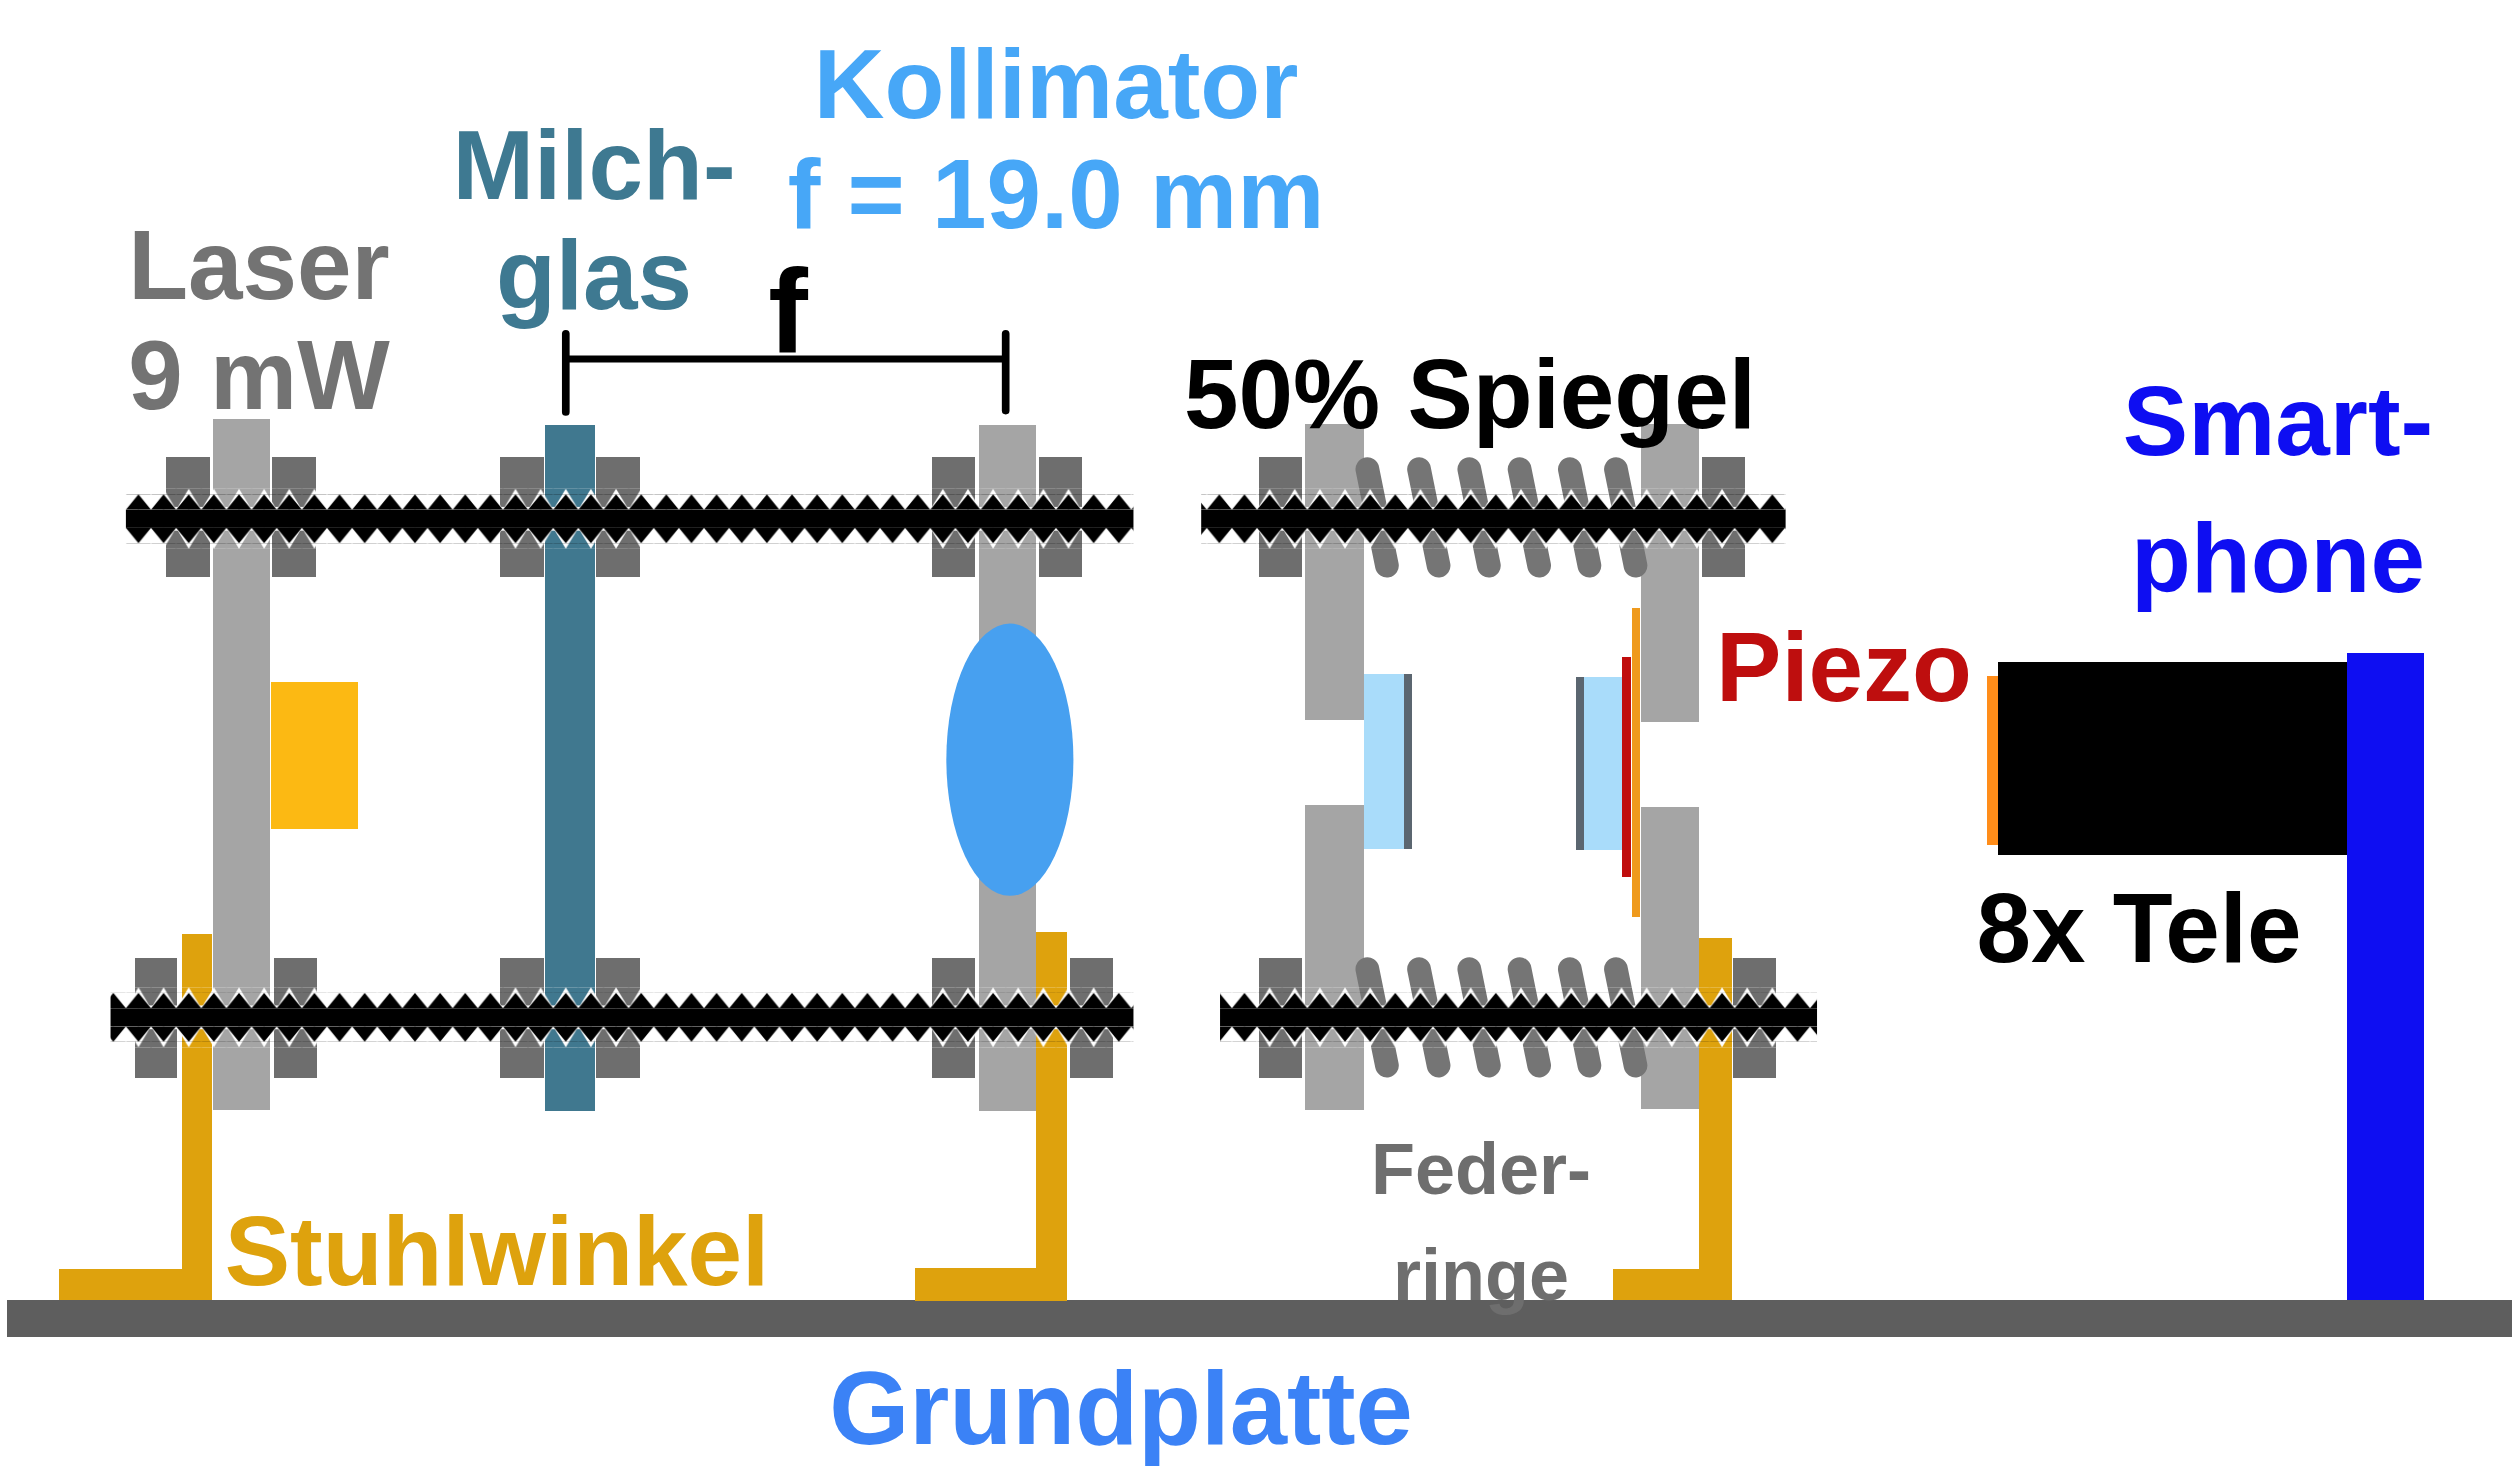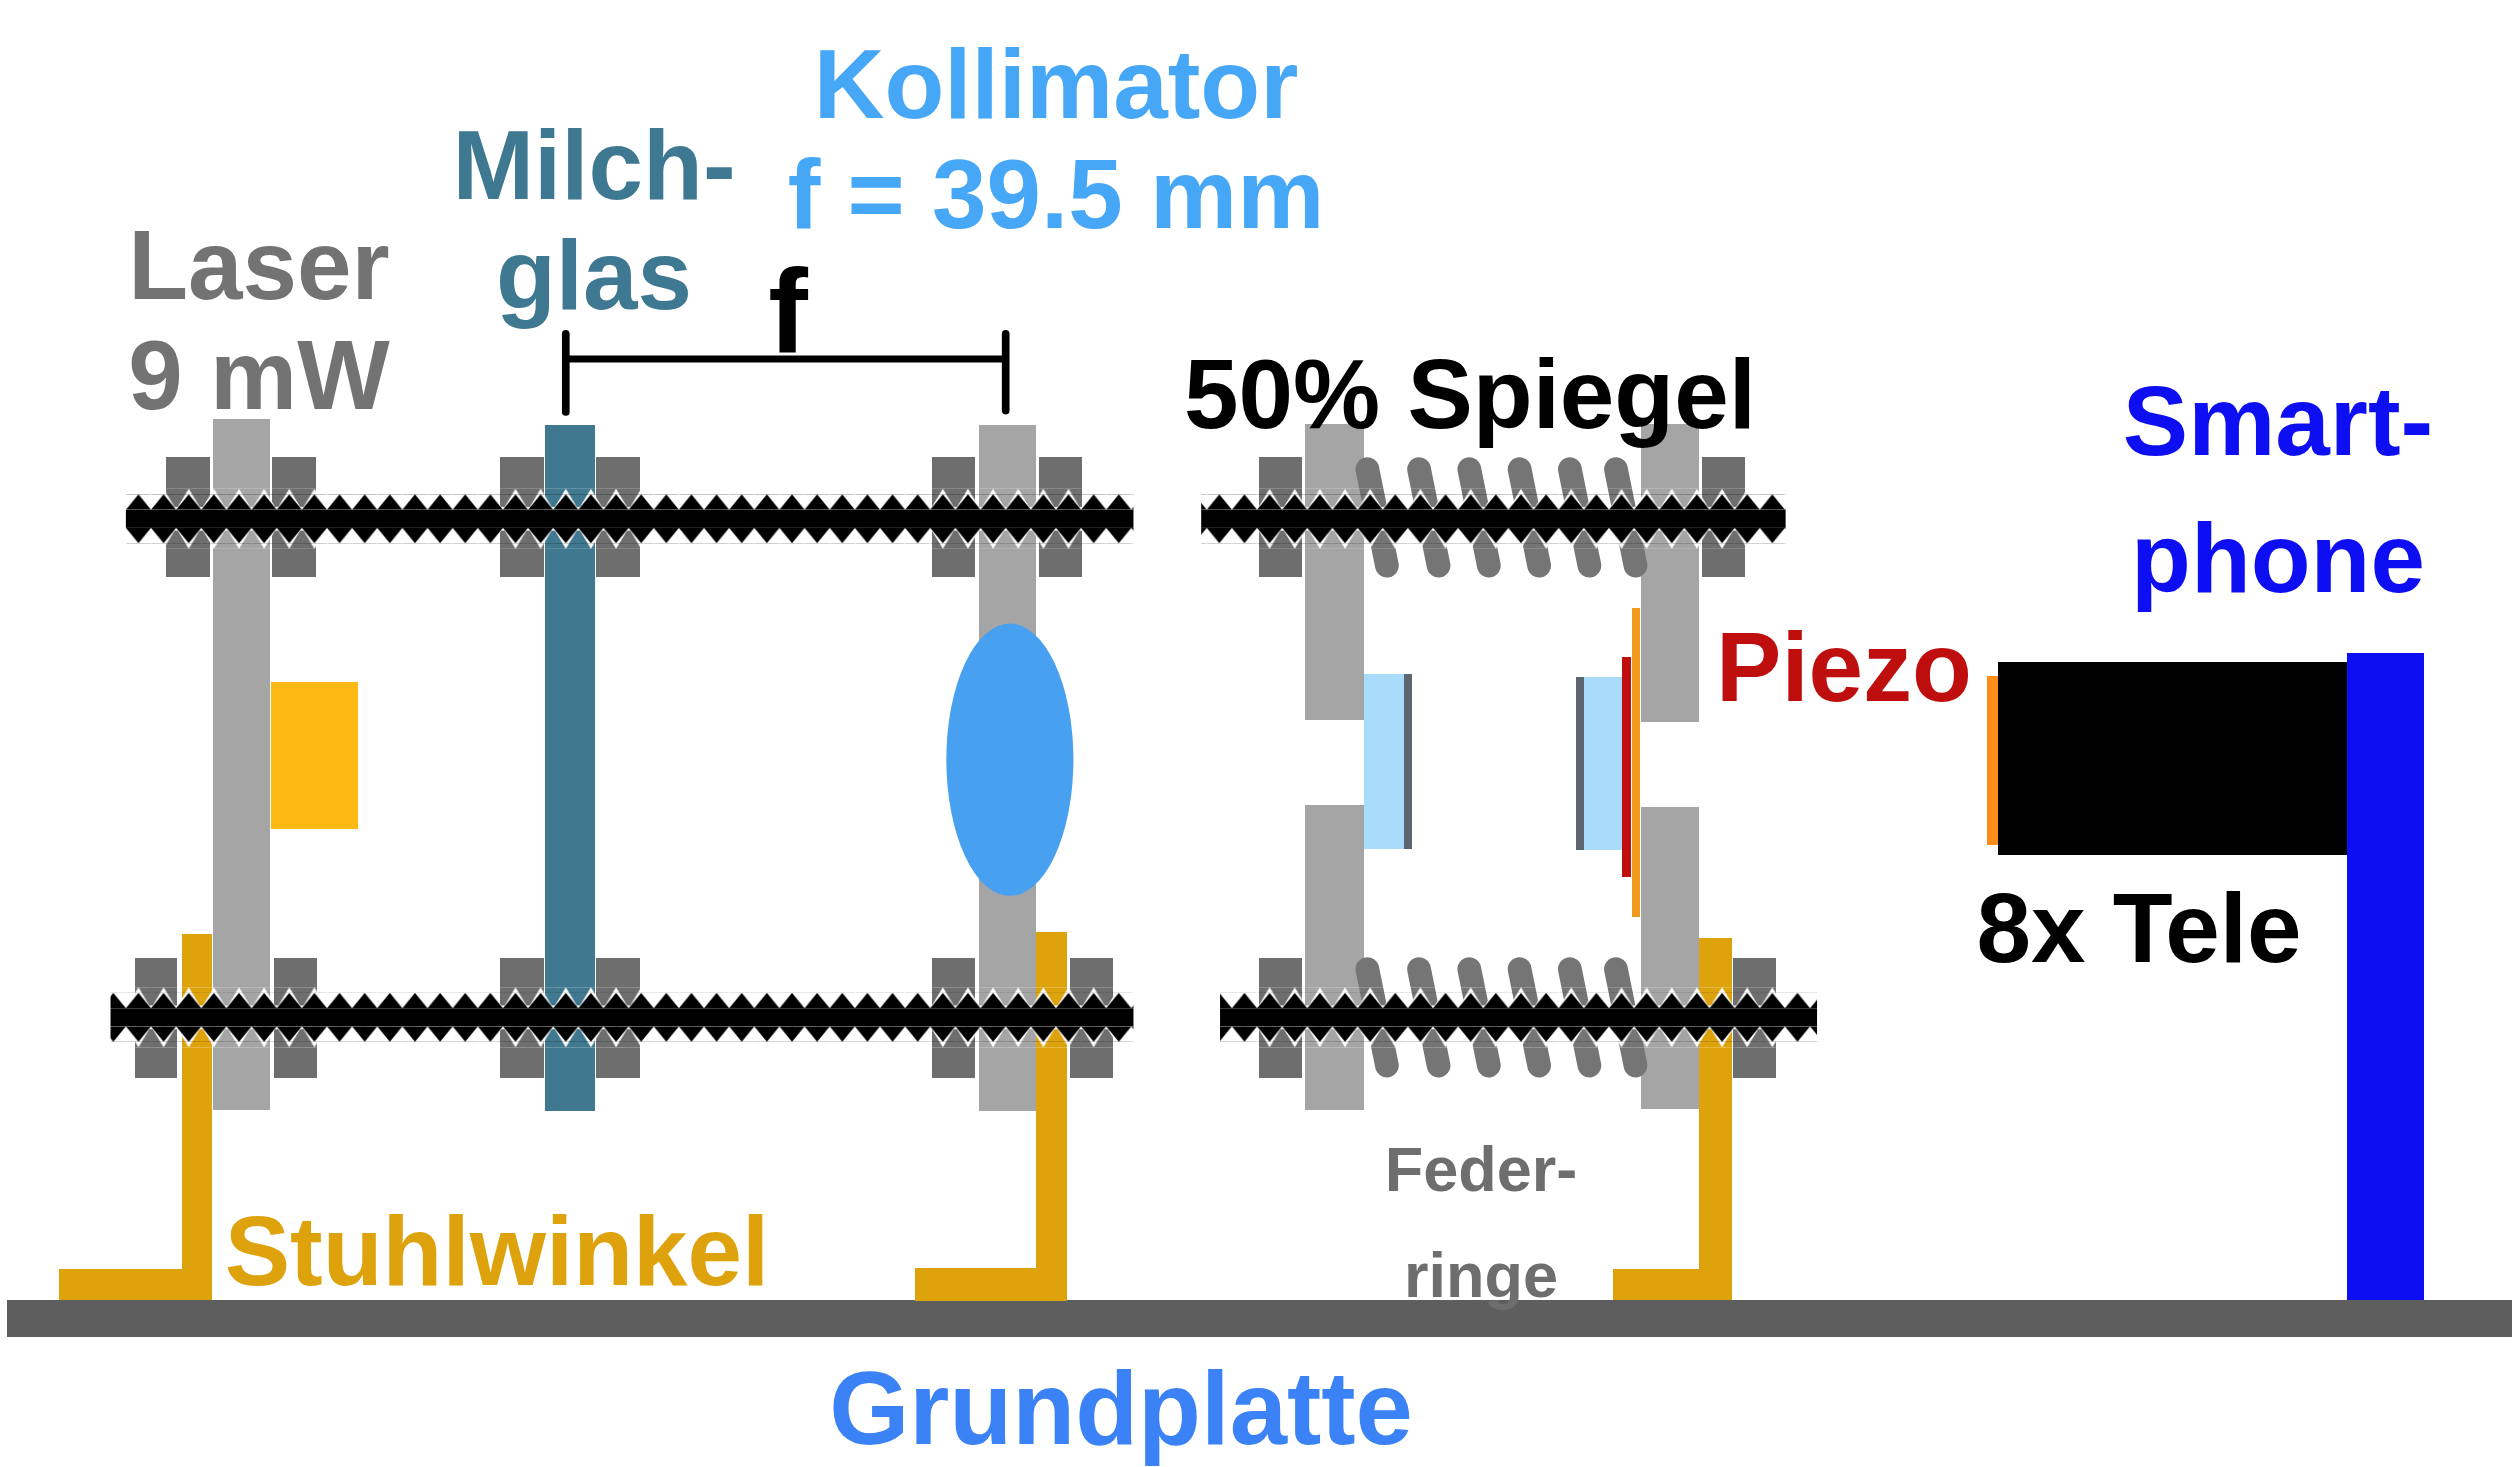--- a/index.html
+++ b/index.html
@@ -26,21 +26,21 @@
   .fs140{font-size:98px;line-height:110px;}
   .lbl-laser{color:#737373;}
   .lbl-milch{color:#3E7991;}
   .lbl-kolli{color:#47A7F7;}
   .lbl-f{color:#000000;font-size:119px;line-height:119px;}
   .lbl-spiegel{color:#000000;margin-top:33px;}
   .lbl-piezo{color:#BE0E0E;}
   .lbl-smart{color:#0E0EF2;font-size:98px;line-height:137px;}
   .lbl-tele{color:#000000;}
   .lbl-stuhl{color:#DEA20D;}
-  .lbl-feder{color:#6E6E6E;font-size:63px;line-height:106px;}
+  .lbl-feder{color:#6E6E6E;font-size:72px;line-height:106px;}
   .lbl-grund{color:#3b82f6;font-size:103px;line-height:110px;text-align:right;}
   svg.overlay{position:absolute;left:0;top:0;}
 </style>
 </head>
 <body>
 
 <div id="canvas">
 
   <div class="abs baseplate" style="left:7px;top:1300px;width:2505px;height:37px;"></div>
 
@@ -186,21 +186,21 @@
     <div>9 mW</div>
   </div>
 
   <div class="lbl fs140 lbl-milch" style="left:594px;top:110px;">
     <div>Milch-</div>
     <div>glas</div>
   </div>
 
   <div class="lbl fs140 lbl-kolli" style="left:1056px;top:29px;">
     <div>Kollimator</div>
-    <div>f = 39.5 mm</div>
+    <div>f = 19.0 mm</div>
   </div>
 
   <div class="lbl lbl-f" style="left:788px;top:251px;">
     <div>f</div>
   </div>
 
   <div class="lbl fs140 lbl-spiegel" style="left:1470px;top:306px;">
     <div>50% Spiegel</div>
   </div>
 

